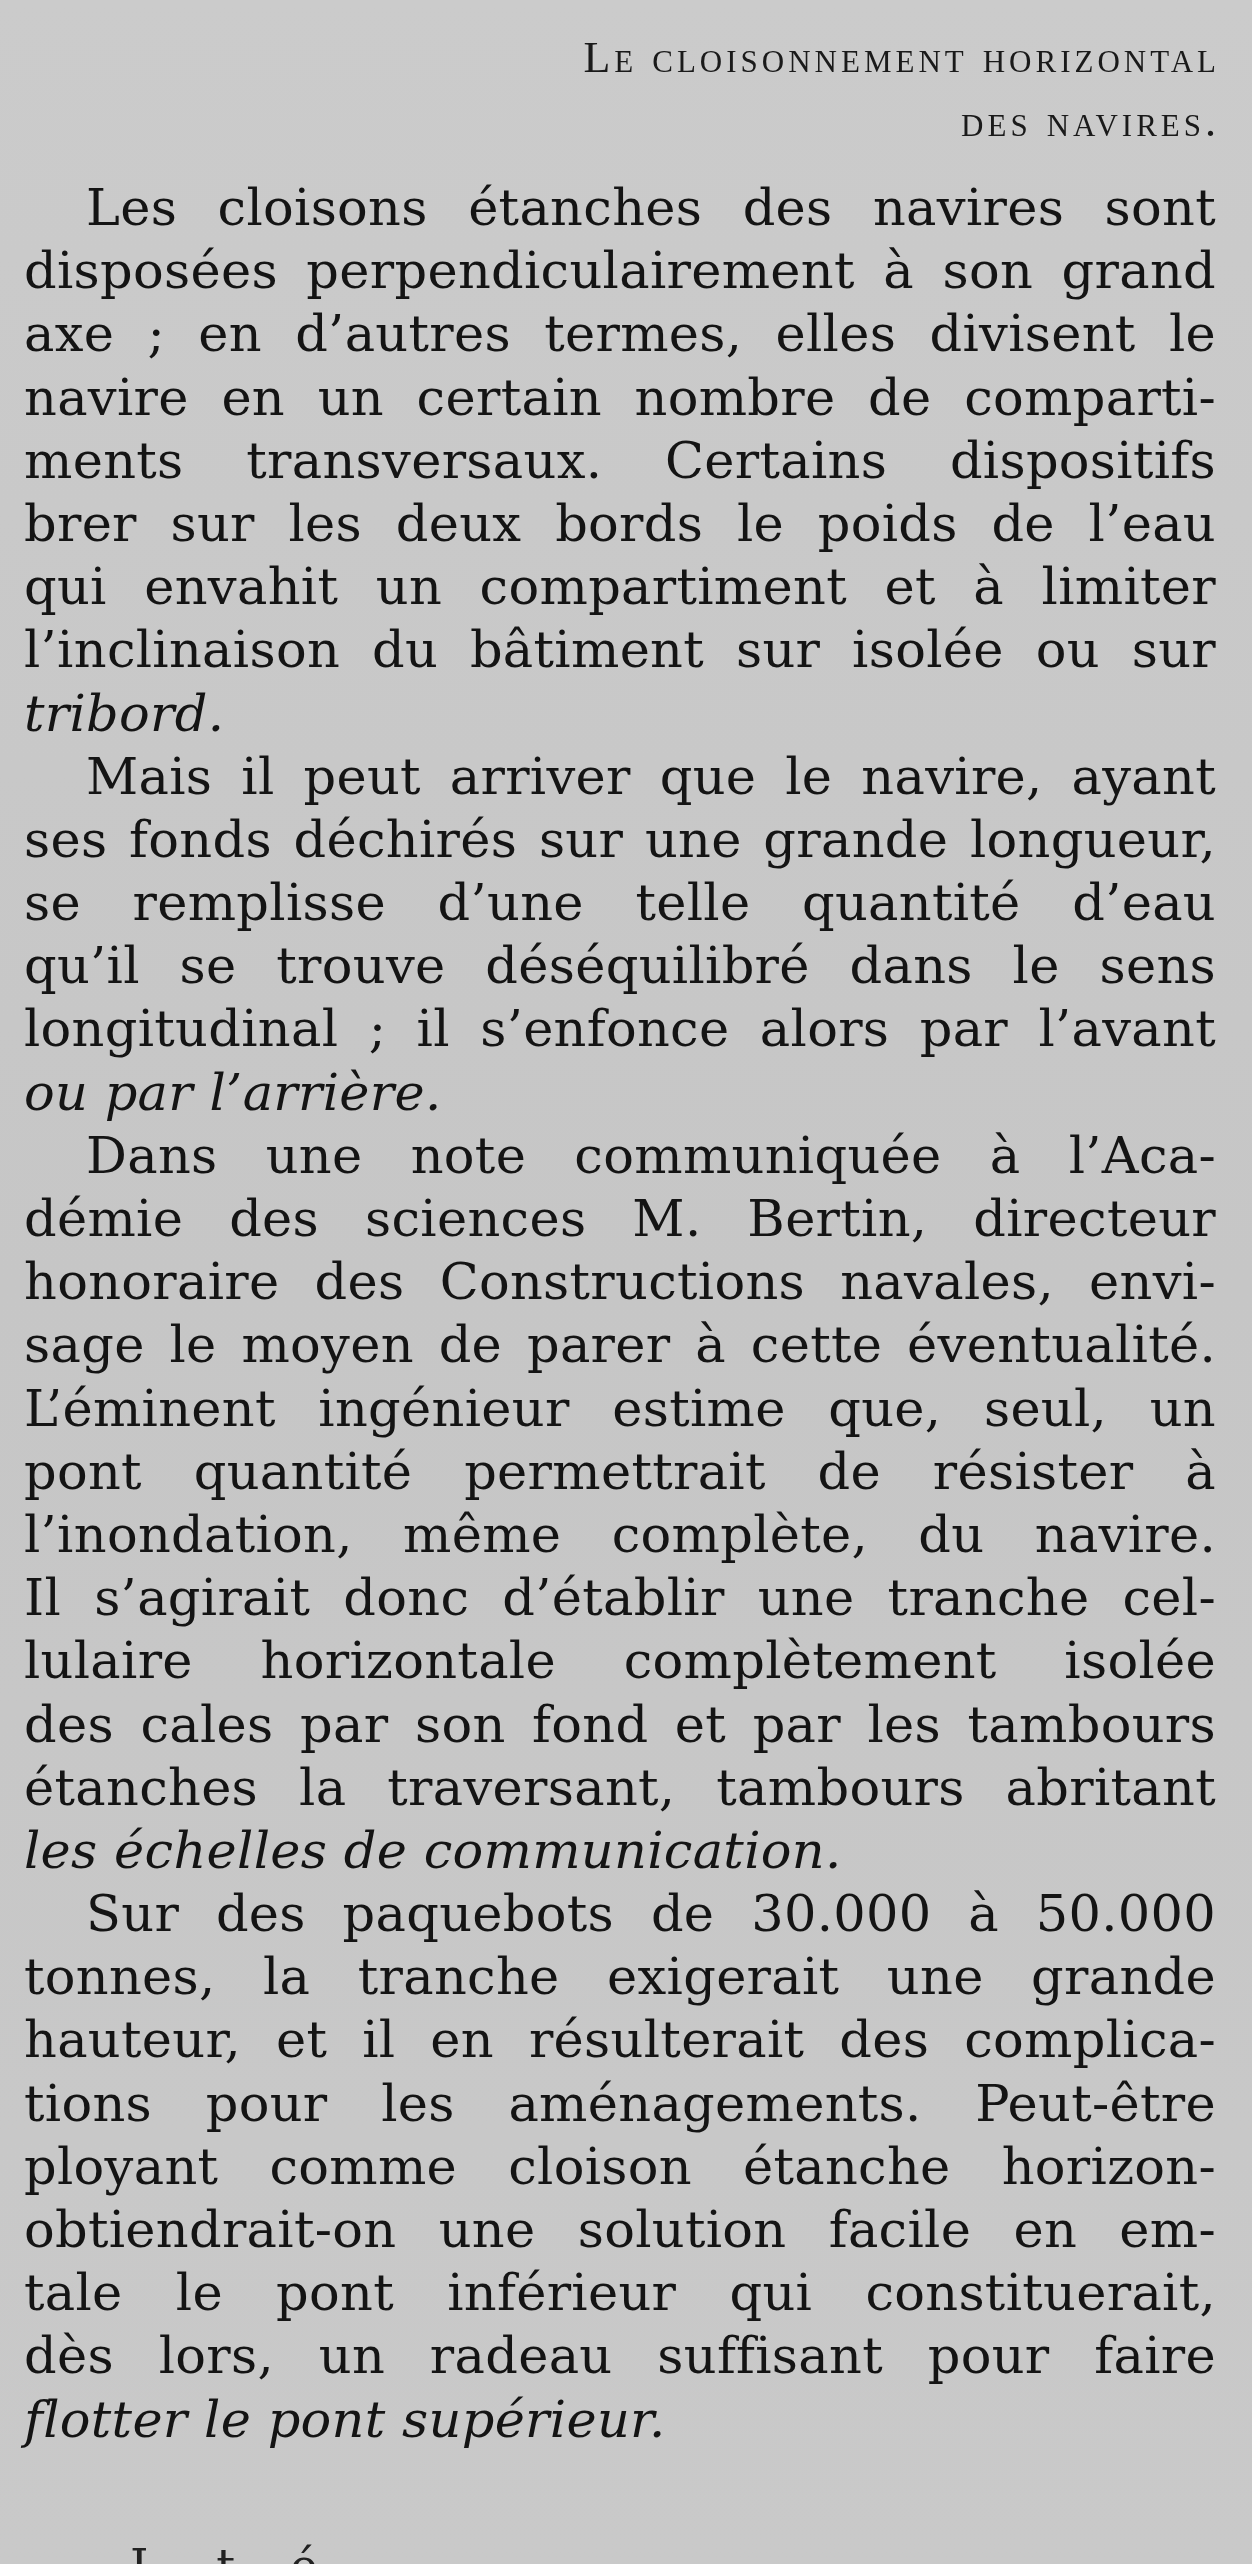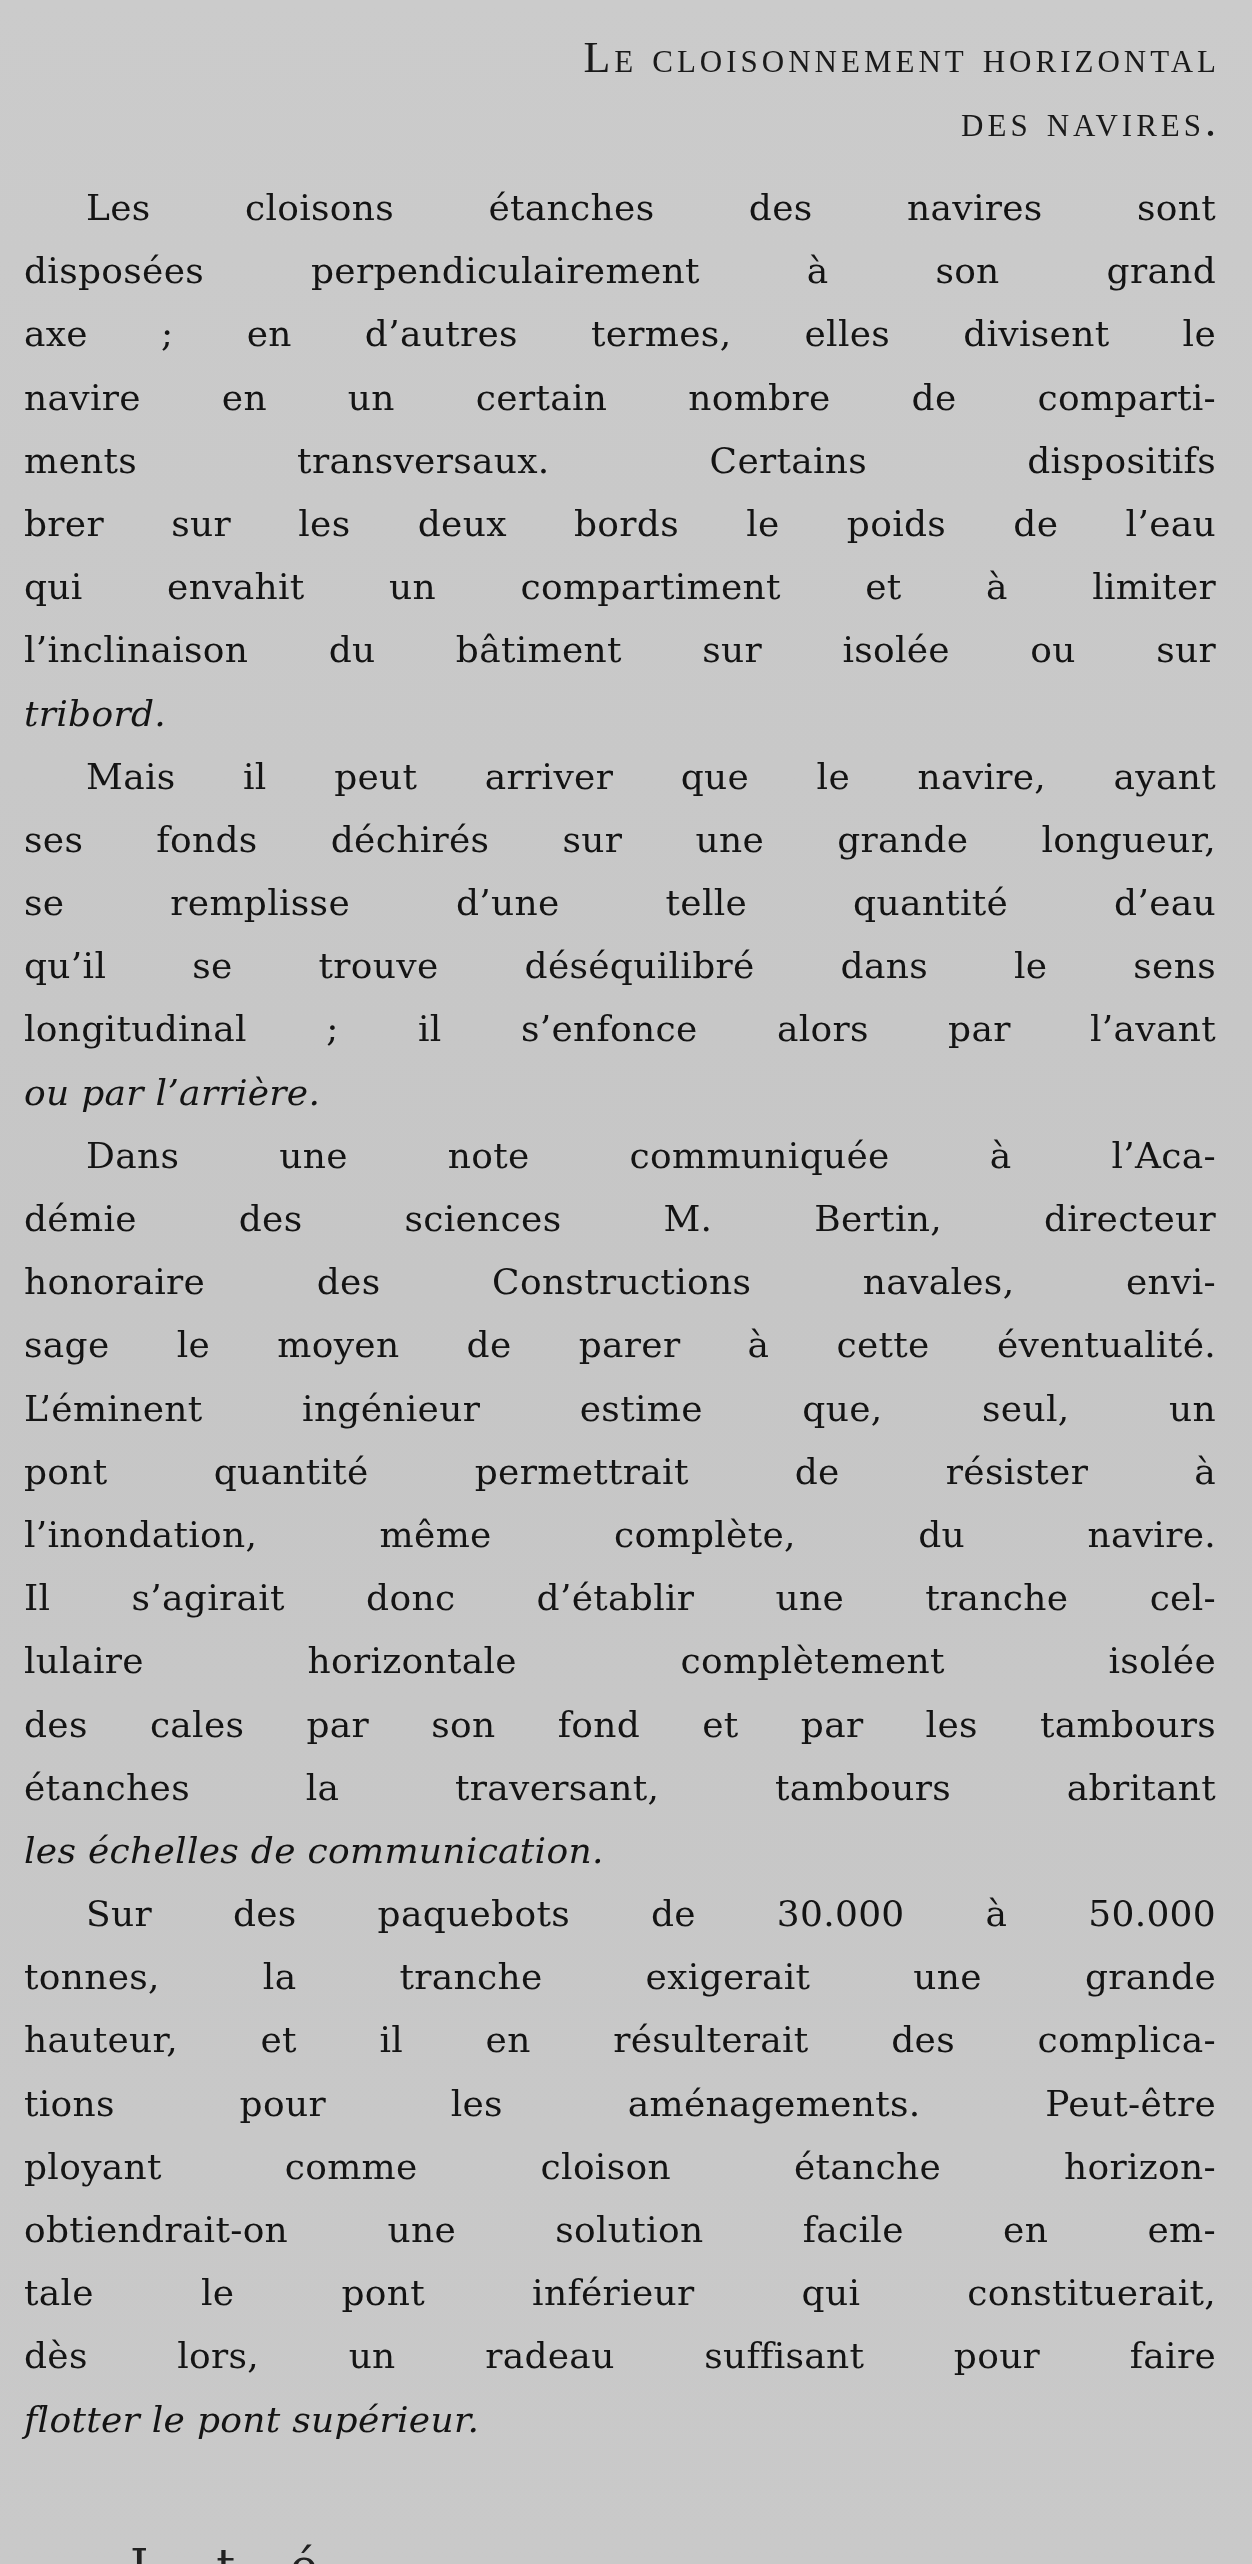--- a/index.html
+++ b/index.html
@@ -34,21 +34,21 @@
       margin-right: -4px;
     }
     .header .l1, .header .l2 {
       display: block;
     }
     .body-text {
       margin-top: 22px;
     }
     .line {
       display: block;
-      font-size: 36px;
+      font-size: 51px;
       line-height: 63.2px;
       height: 63.2px;
       white-space: nowrap;
       text-align: justify;
       text-align-last: justify;
       letter-spacing: 0.3px;
     }
     .line.indent {
       padding-left: 62px;
     }

